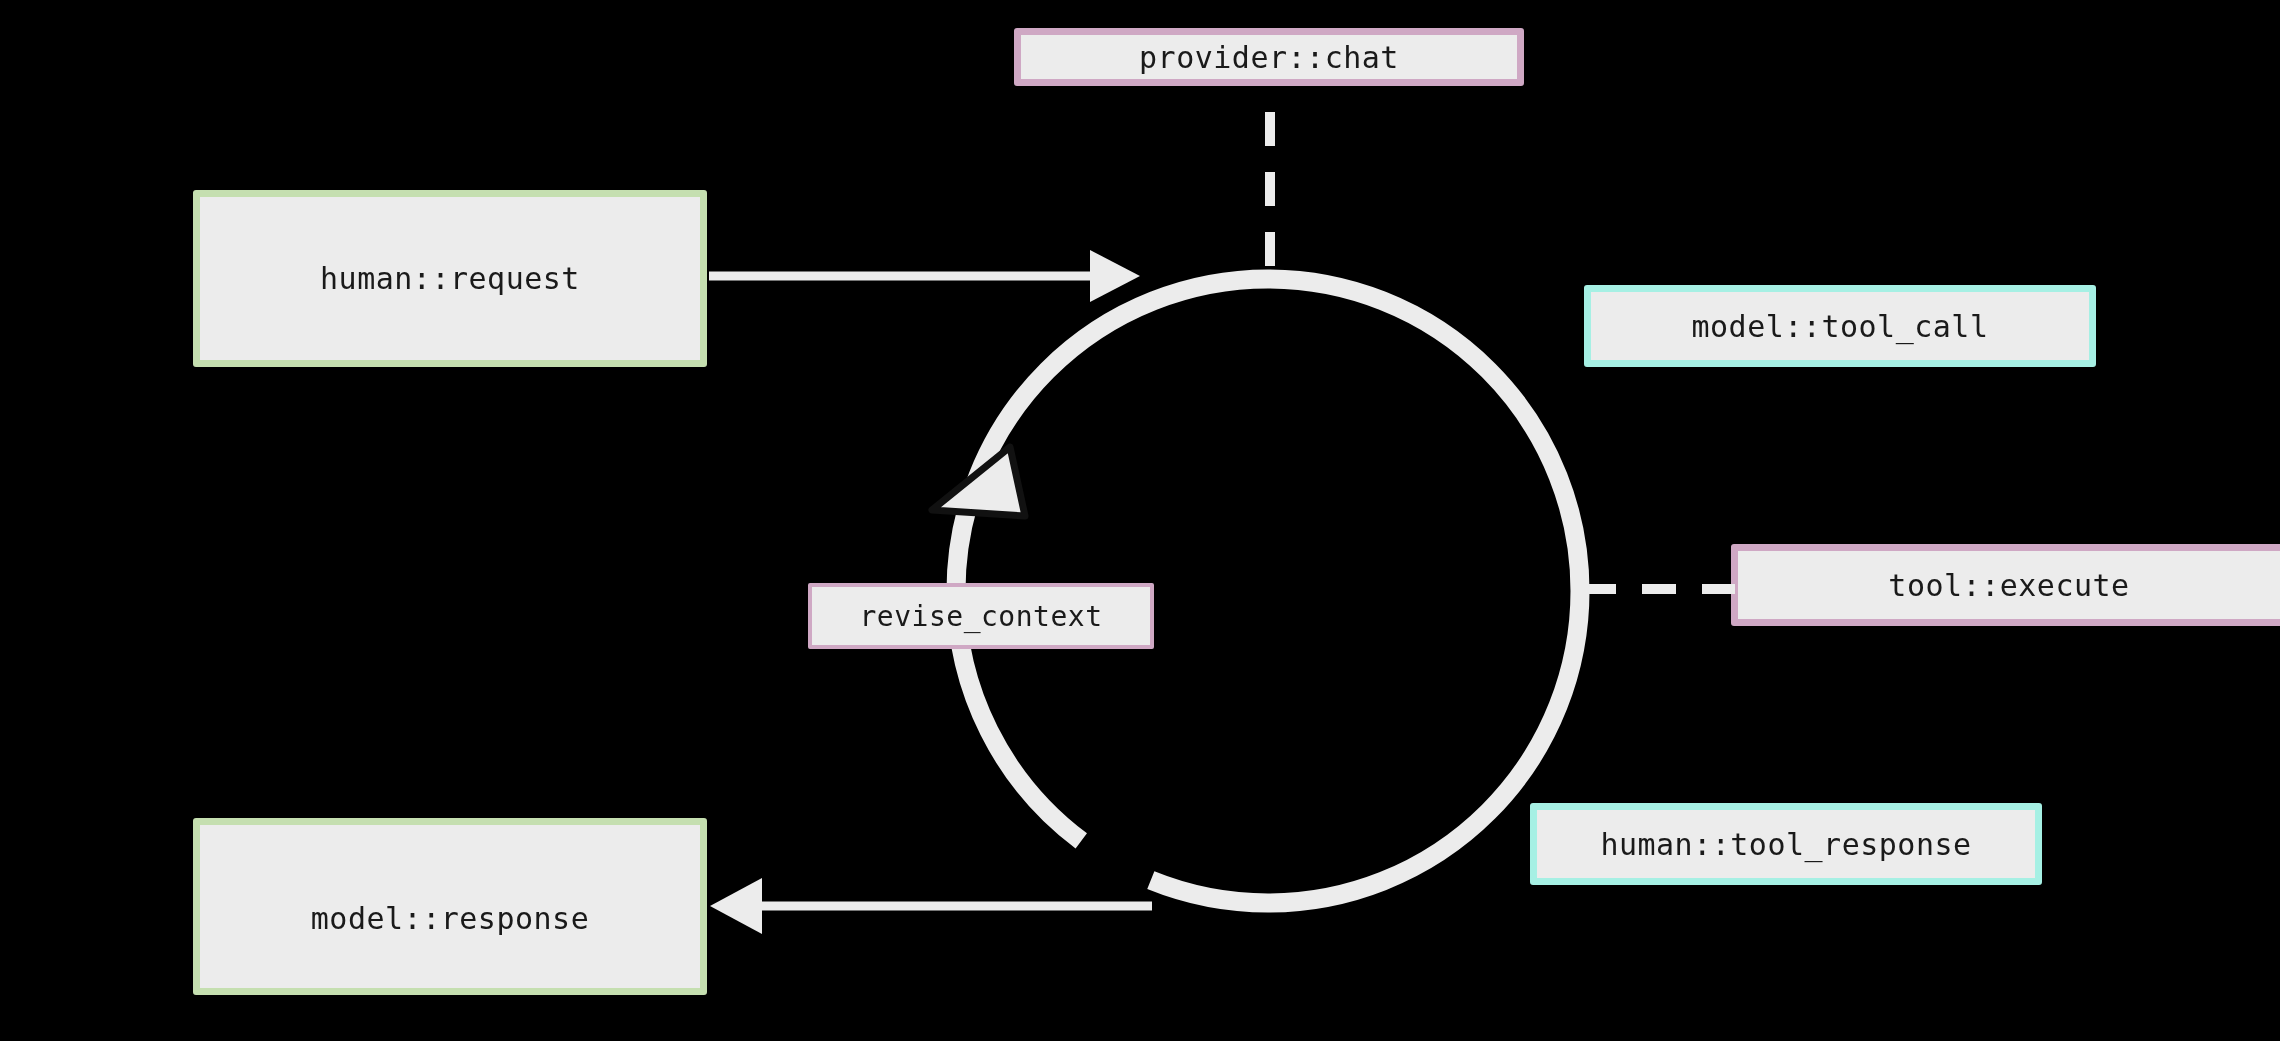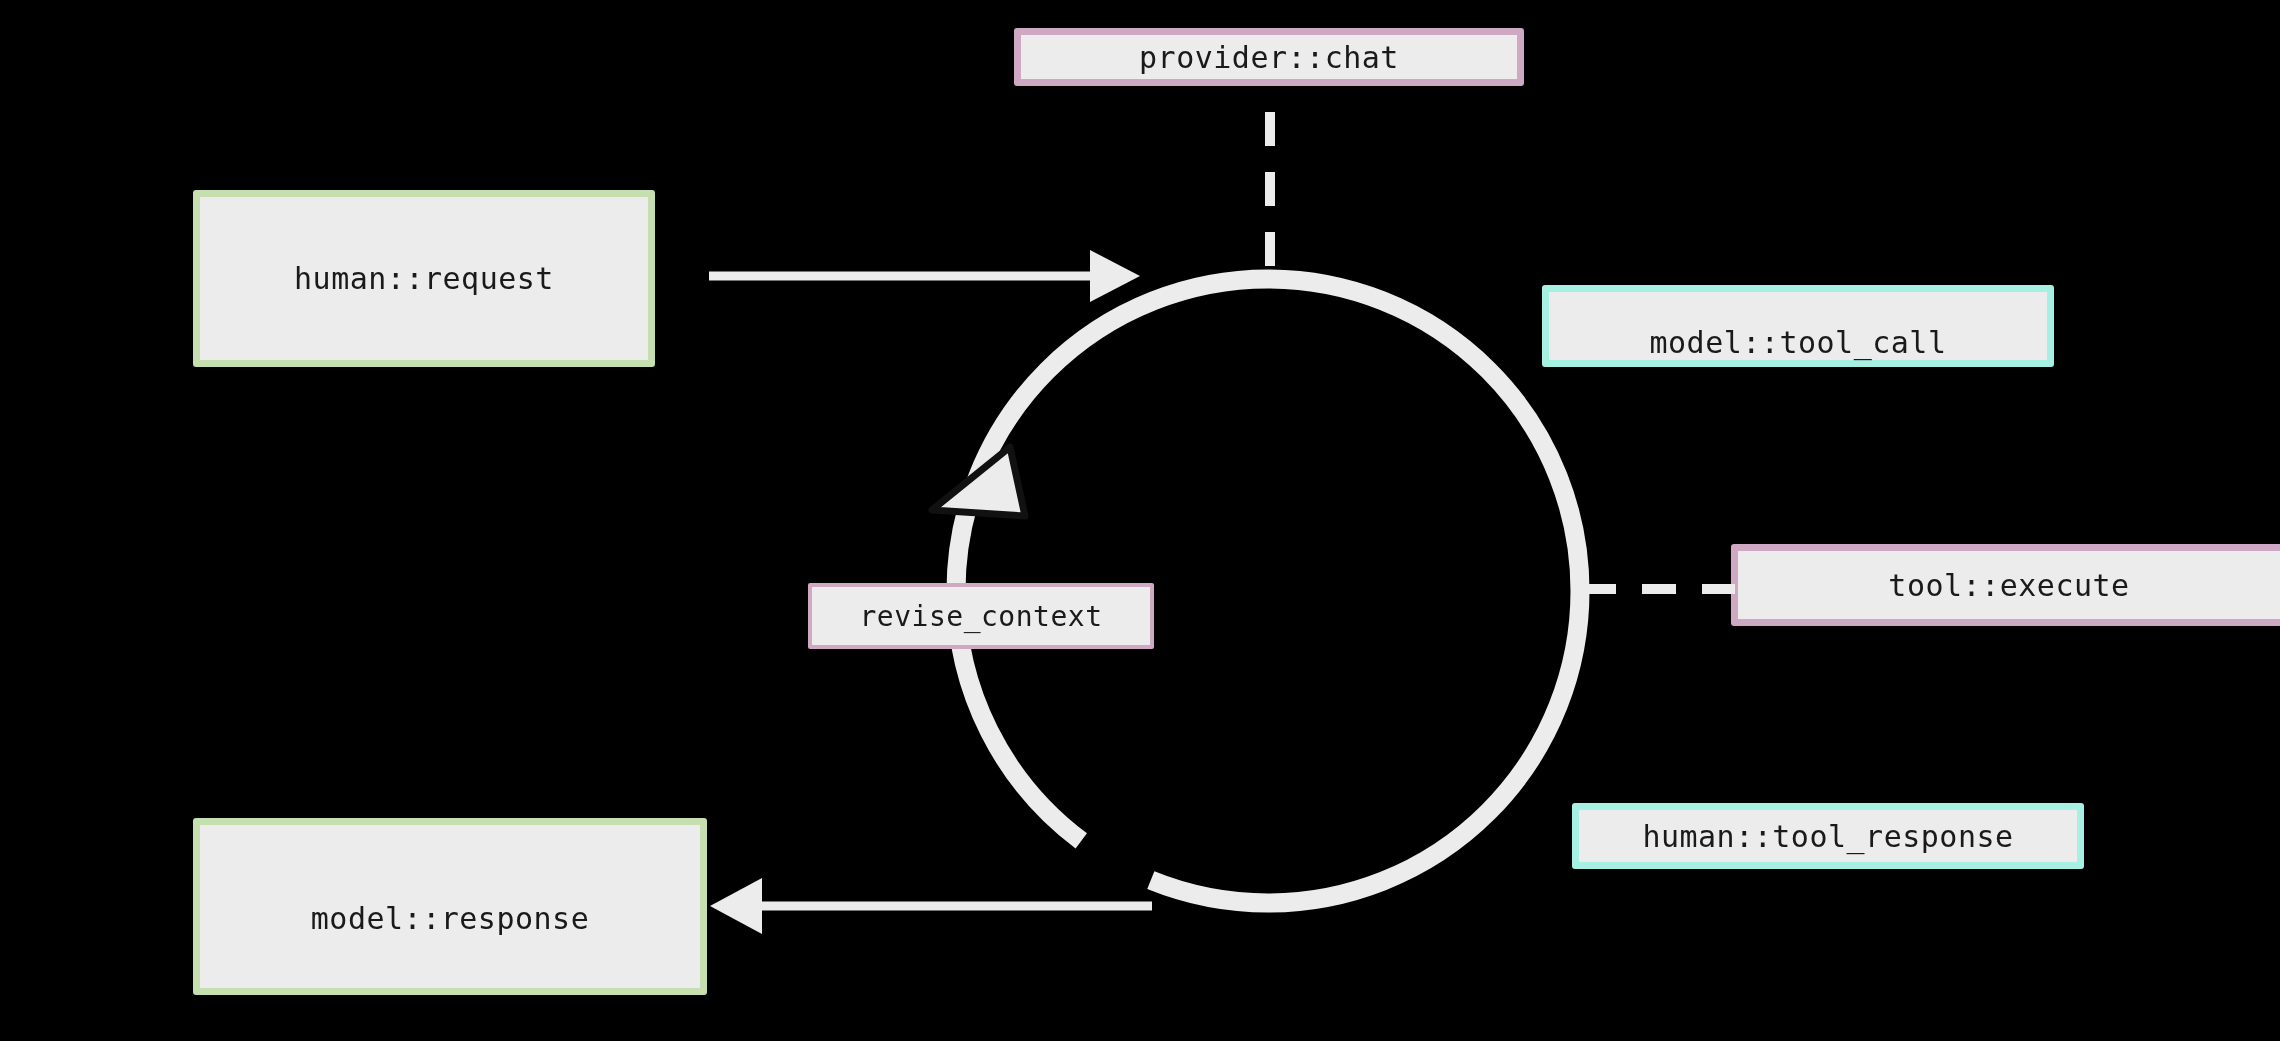--- a/index.html
+++ b/index.html
@@ -28,36 +28,36 @@
     color: #1a1a1a;
     font-family: "DejaVu Sans Mono", "Liberation Mono", monospace;
     white-space: nowrap;
     letter-spacing: 0.5px;
   }
   .node.green  { border: 7px solid #c5dfb0; }
   .node.cyan   { border: 7px solid #a6f0e4; }
   .node.pink   { border: 7px solid #cfa8c4; }
   .node.pinkthin { border: 4px solid #cfa8c4; border-radius: 2px; }
 
-  #n_human_request  { left: 193px; top: 190px;  width: 462px;  height: 177px; }
+  #n_human_request  { left: 193px; top: 190px;  width: 514px;  height: 177px; }
   #n_human_request .node-label { font-size: 30px; }
 
   #n_model_response { left: 193px; top: 818px;  width: 514px;  height: 177px; }
   #n_model_response .node-label { font-size: 30px; margin-top: 23px; }
 
   #n_provider_chat  { left: 1014px; top: 28px;  width: 510px;  height: 58px; }
   #n_provider_chat .node-label { font-size: 30px; }
 
-  #n_model_toolcall { left: 1542px; top: 285px; width: 512px;  height: 82px; align-items: flex-end; }
+  #n_model_toolcall { left: 1584px; top: 285px; width: 512px;  height: 82px; }
   #n_model_toolcall .node-label { font-size: 30px; }
 
   #n_tool_execute   { left: 1731px; top: 544px; width: 556px;  height: 82px; }
   #n_tool_execute .node-label { font-size: 30px; }
 
-  #n_human_toolresp { left: 1572px; top: 803px; width: 512px;  height: 66px; }
+  #n_human_toolresp { left: 1530px; top: 803px; width: 512px;  height: 82px; }
   #n_human_toolresp .node-label { font-size: 30px; }
 
   #n_revise_context {
     left: 808px; top: 583px; width: 346px; height: 66px;
     z-index: 6;
   }
   #n_revise_context .node-label { font-size: 28px; }
 
   #title {
     position: absolute;

